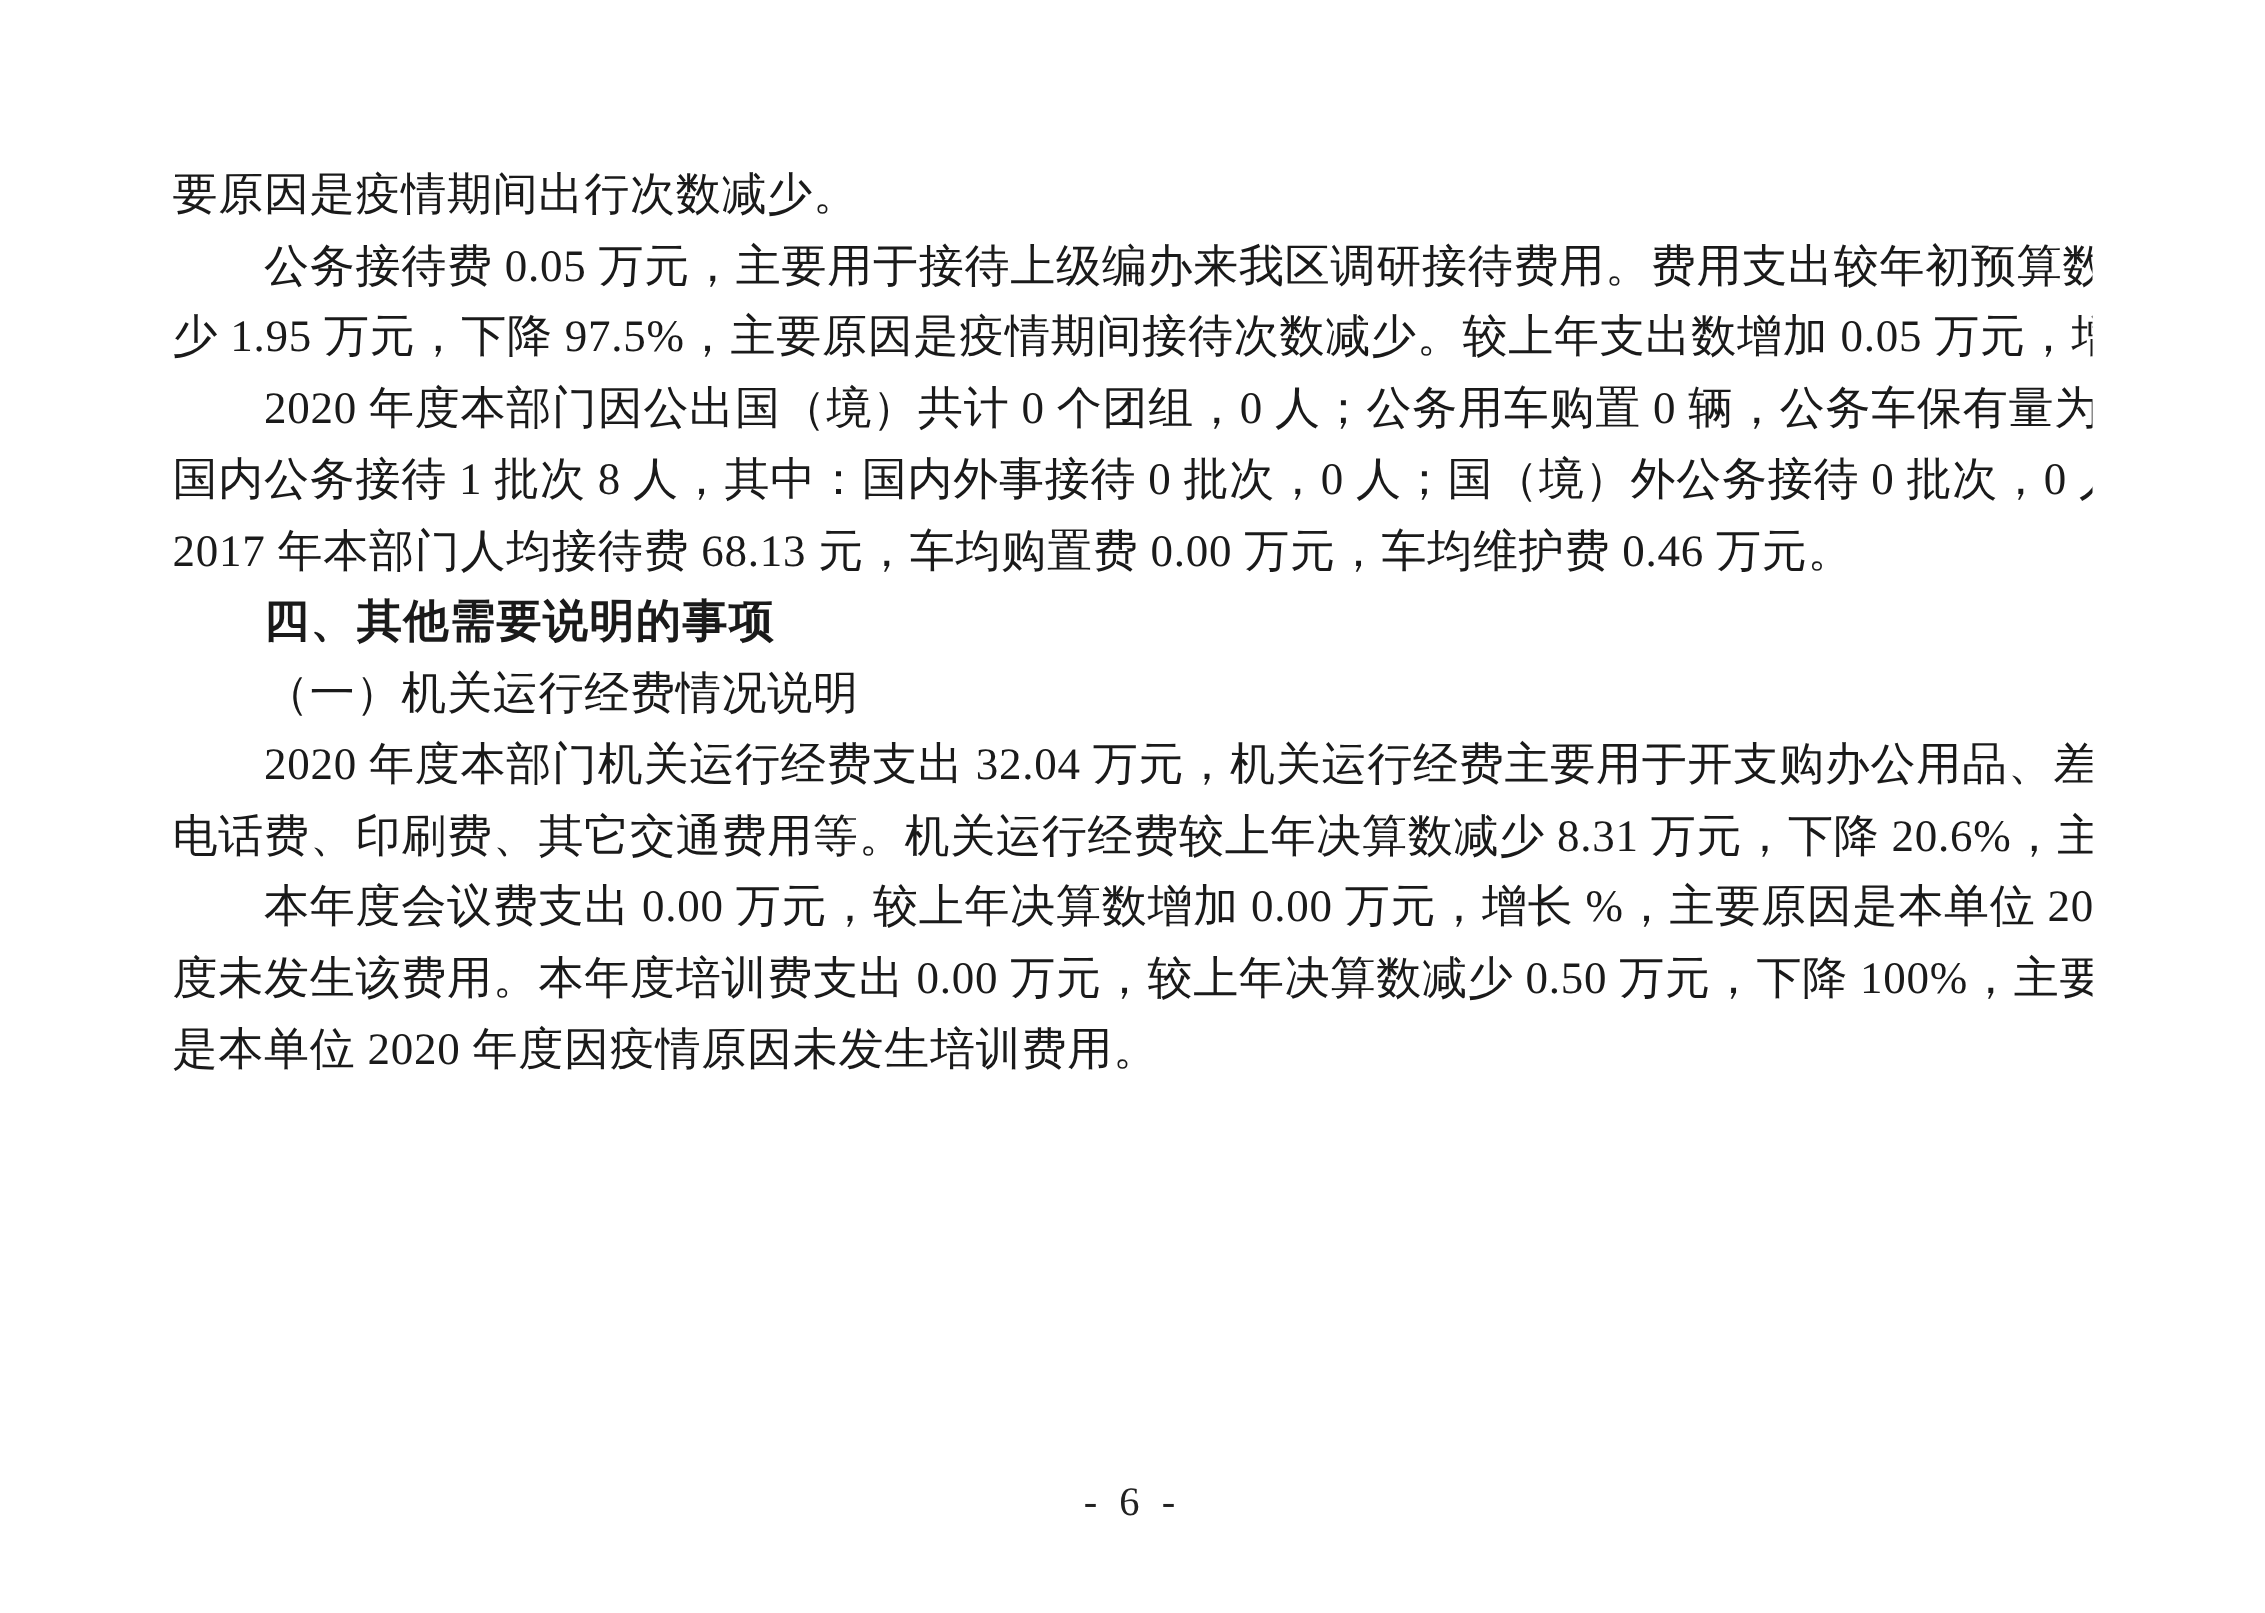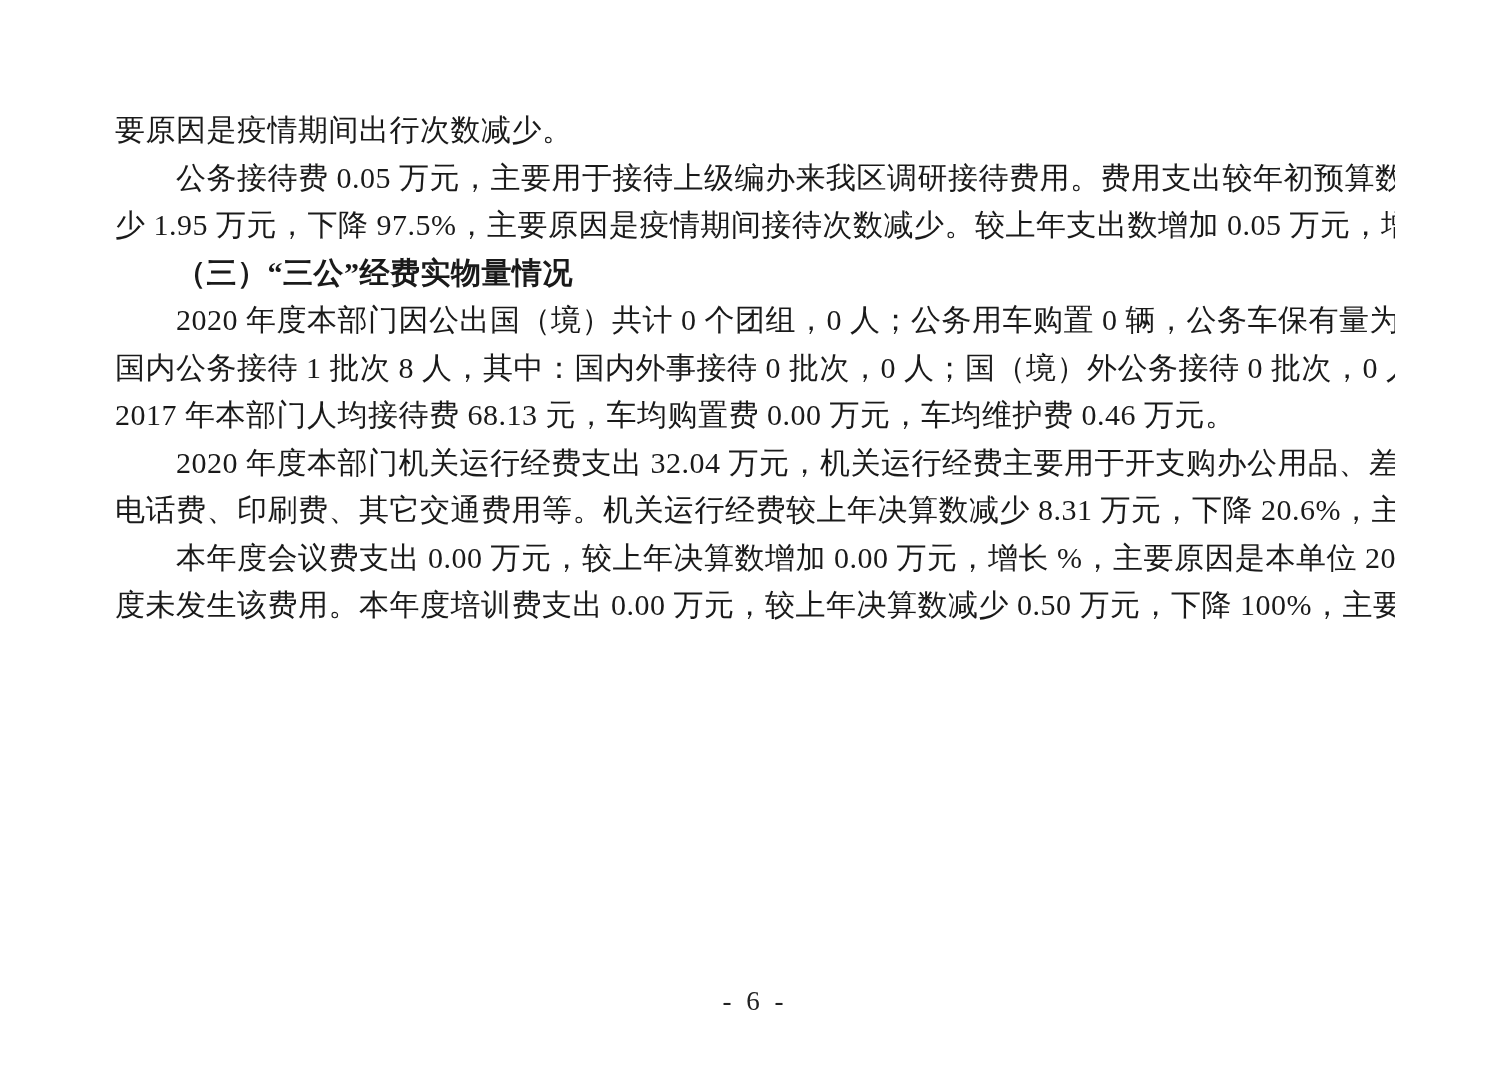--- a/index.html
+++ b/index.html
@@ -63,23 +63,25 @@
   }
 </style>
 </head>
 <body>
 
 <div class="page">
   <div class="content">
     <div class="line last">要原因是疫情期间出行次数减少。</div>
     <div class="line indent justify">公务接待费 0.05 万元，主要用于接待上级编办来我区调研接待费用。费用支出较年初预算数减</div>
     <div class="line justify">少 1.95 万元，下降 97.5%，主要原因是疫情期间接待次数减少。较上年支出数增加 0.05 万元，增长</div>
-    <div class="line indent last kaiti-bold">（三）“三公”经费实物量情况</div>
     <div class="line indent justify">2020 年度本部门因公出国（境）共计 0 个团组，0 人；公务用车购置 0 辆，公务车保有量为 1 辆；</div>
     <div class="line justify">国内公务接待 1 批次 8 人，其中：国内外事接待 0 批次，0 人；国（境）外公务接待 0 批次，0 人。</div>
     <div class="line last">2017 年本部门人均接待费 68.13 元，车均购置费 0.00 万元，车均维护费 0.46 万元。</div>
+    <div class="line indent last heading-bold">四、其他需要说明的事项</div>
+    <div class="line indent last">（一）机关运行经费情况说明</div>
     <div class="line indent justify">2020 年度本部门机关运行经费支出 32.04 万元，机关运行经费主要用于开支购办公用品、差旅费、</div>
     <div class="line justify">电话费、印刷费、其它交通费用等。机关运行经费较上年决算数减少 8.31 万元，下降 20.6%，主要原因</div>
     <div class="line indent justify">本年度会议费支出 0.00 万元，较上年决算数增加 0.00 万元，增长 %，主要原因是本单位 2020 年</div>
     <div class="line justify">度未发生该费用。本年度培训费支出 0.00 万元，较上年决算数减少 0.50 万元，下降 100%，主要原因</div>
+    <div class="line last">是本单位 2020 年度因疫情原因未发生培训费用。</div>
   </div>
   <div class="footer">- 6 -</div>
 </div>
 
 </body></html>

